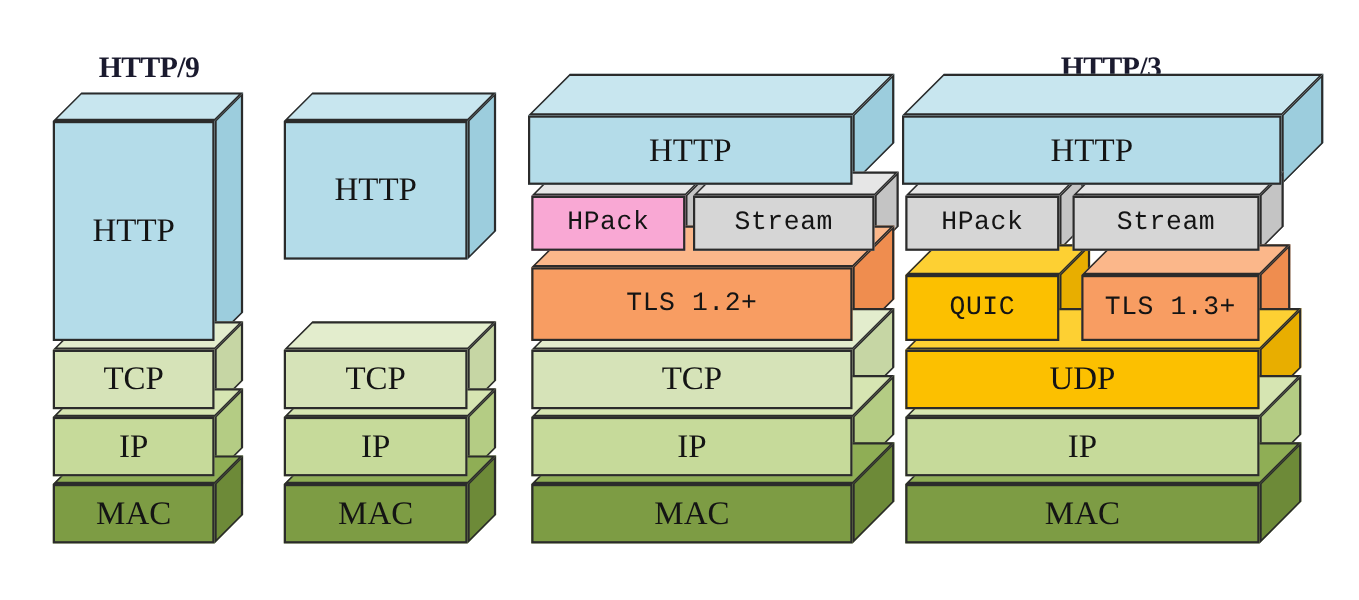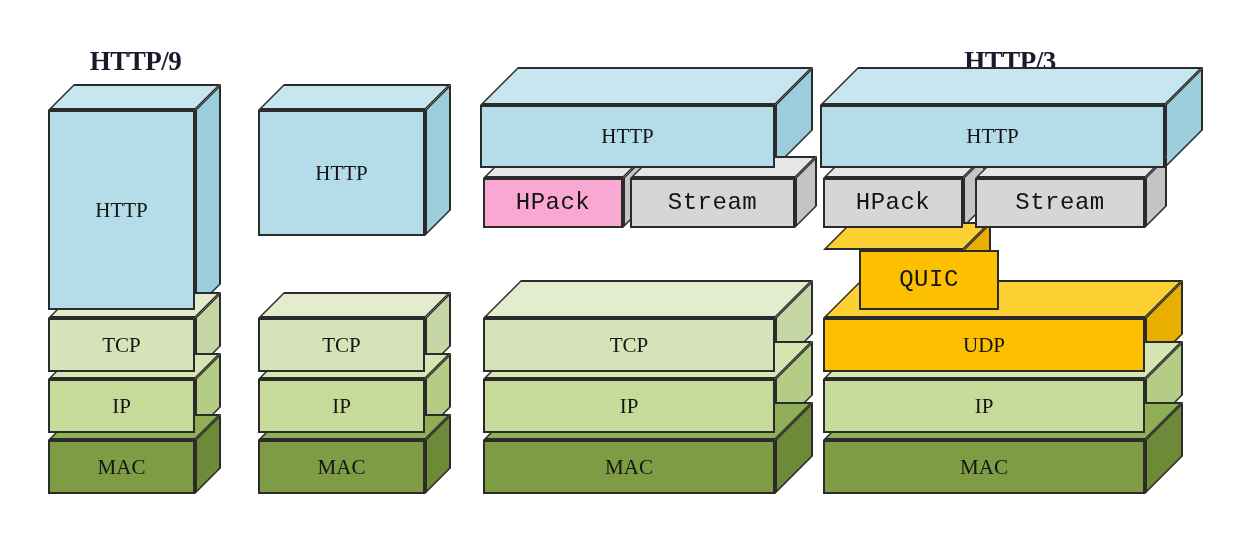--- a/index.html
+++ b/index.html
@@ -40,21 +40,21 @@
     width: 100%;
     height: 100%;
     border: 2px solid #2b2b2b;
     box-sizing: border-box;
     display: flex;
     align-items: center;
     justify-content: center;
     z-index: 3;
   }
   .block .lbl {
-    font-size: 21px;
+    font-size: 30px;
     color: #141414;
     line-height: 1;
     white-space: nowrap;
     user-select: none;
   }
   .block.mono .lbl {
     font-family: "Liberation Mono", "DejaVu Sans Mono", monospace;
     font-size: 24px;
     letter-spacing: 0.5px;
   }
@@ -163,20 +163,27 @@
   </div>
 
   <div class="block mono" id="b-c2-l2" style="left: 630px; top: 178px; width: 165px; height: 50px;">
     <div class="top" style="left: 0px; top: -22px; width: 165px; height: 22px; background: rgb(230, 230, 230); transform: skewX(-45deg); transform-origin: left bottom;"></div>
     <div class="side" style="left: 165px; top: 0px; width: 22px; height: 50px; background: rgb(196, 196, 196); transform: skewY(-45deg); transform-origin: left top;"></div>
     <div class="face" style="background: rgb(214, 214, 214);">
       <span class="lbl">Stream</span>
     </div>
   </div>
 
+  <div class="block mono" id="b-c2-l3" style="left: 483px; top: 243px; width: 292px; height: 67px;">
+    <div class="top" style="left: 0px; top: -38px; width: 292px; height: 38px; background: rgb(251, 183, 138); transform: skewX(-45deg); transform-origin: left bottom;"></div>
+    <div class="side" style="left: 292px; top: 0px; width: 38px; height: 67px; background: rgb(239, 141, 79); transform: skewY(-45deg); transform-origin: left top;"></div>
+    <div class="face" style="background: rgb(248, 157, 98);">
+      <span class="lbl">TLS 1.2+</span>
+    </div>
+  </div>
 
   <div class="block" id="b-c2-l4" style="left: 483px; top: 318px; width: 292px; height: 54px;">
     <div class="top" style="left: 0px; top: -38px; width: 292px; height: 38px; background: rgb(227, 237, 205); transform: skewX(-45deg); transform-origin: left bottom;"></div>
     <div class="side" style="left: 292px; top: 0px; width: 38px; height: 54px; background: rgb(198, 214, 164); transform: skewY(-45deg); transform-origin: left top;"></div>
     <div class="face" style="background: rgb(214, 227, 184);">
       <span class="lbl">TCP</span>
     </div>
   </div>
 
   <div class="block" id="b-c2-l5" style="left: 483px; top: 379px; width: 292px; height: 54px;">
@@ -215,25 +222,32 @@
     <div class="top" style="left: 0px; top: -22px; width: 170px; height: 22px; background: rgb(230, 230, 230); transform: skewX(-45deg); transform-origin: left bottom;"></div>
     <div class="side" style="left: 170px; top: 0px; width: 22px; height: 50px; background: rgb(196, 196, 196); transform: skewY(-45deg); transform-origin: left top;"></div>
     <div class="face" style="background: rgb(214, 214, 214);">
       <span class="lbl">Stream</span>
     </div>
   </div>
 
   <div class="block mono" id="b-c3-l3" style="left: 823px; top: 250px; width: 140px; height: 60px;">
     <div class="top" style="left: 0px; top: -28px; width: 140px; height: 28px; background: rgb(253, 208, 51); transform: skewX(-45deg); transform-origin: left bottom;"></div>
     <div class="side" style="left: 140px; top: 0px; width: 28px; height: 60px; background: rgb(232, 174, 0); transform: skewY(-45deg); transform-origin: left top;"></div>
-    <div class="face" style="background: rgb(252, 192, 0); margin-left: 36px;">
+    <div class="face" style="background: rgb(252, 192, 0);">
       <span class="lbl">QUIC</span>
     </div>
   </div>
 
+  <div class="block mono" id="b-c3-l4" style="left: 983px; top: 250px; width: 162px; height: 60px;">
+    <div class="top" style="left: 0px; top: -28px; width: 162px; height: 28px; background: rgb(251, 183, 138); transform: skewX(-45deg); transform-origin: left bottom;"></div>
+    <div class="side" style="left: 162px; top: 0px; width: 28px; height: 60px; background: rgb(239, 141, 79); transform: skewY(-45deg); transform-origin: left top;"></div>
+    <div class="face" style="background: rgb(248, 157, 98);">
+      <span class="lbl">TLS 1.3+</span>
+    </div>
+  </div>
 
   <div class="block" id="b-c3-l5" style="left: 823px; top: 318px; width: 322px; height: 54px;">
     <div class="top" style="left: 0px; top: -38px; width: 322px; height: 38px; background: rgb(253, 208, 51); transform: skewX(-45deg); transform-origin: left bottom;"></div>
     <div class="side" style="left: 322px; top: 0px; width: 38px; height: 54px; background: rgb(232, 174, 0); transform: skewY(-45deg); transform-origin: left top;"></div>
     <div class="face" style="background: rgb(252, 192, 0);">
       <span class="lbl">UDP</span>
     </div>
   </div>
 
   <div class="block" id="b-c3-l6" style="left: 823px; top: 379px; width: 322px; height: 54px;">

